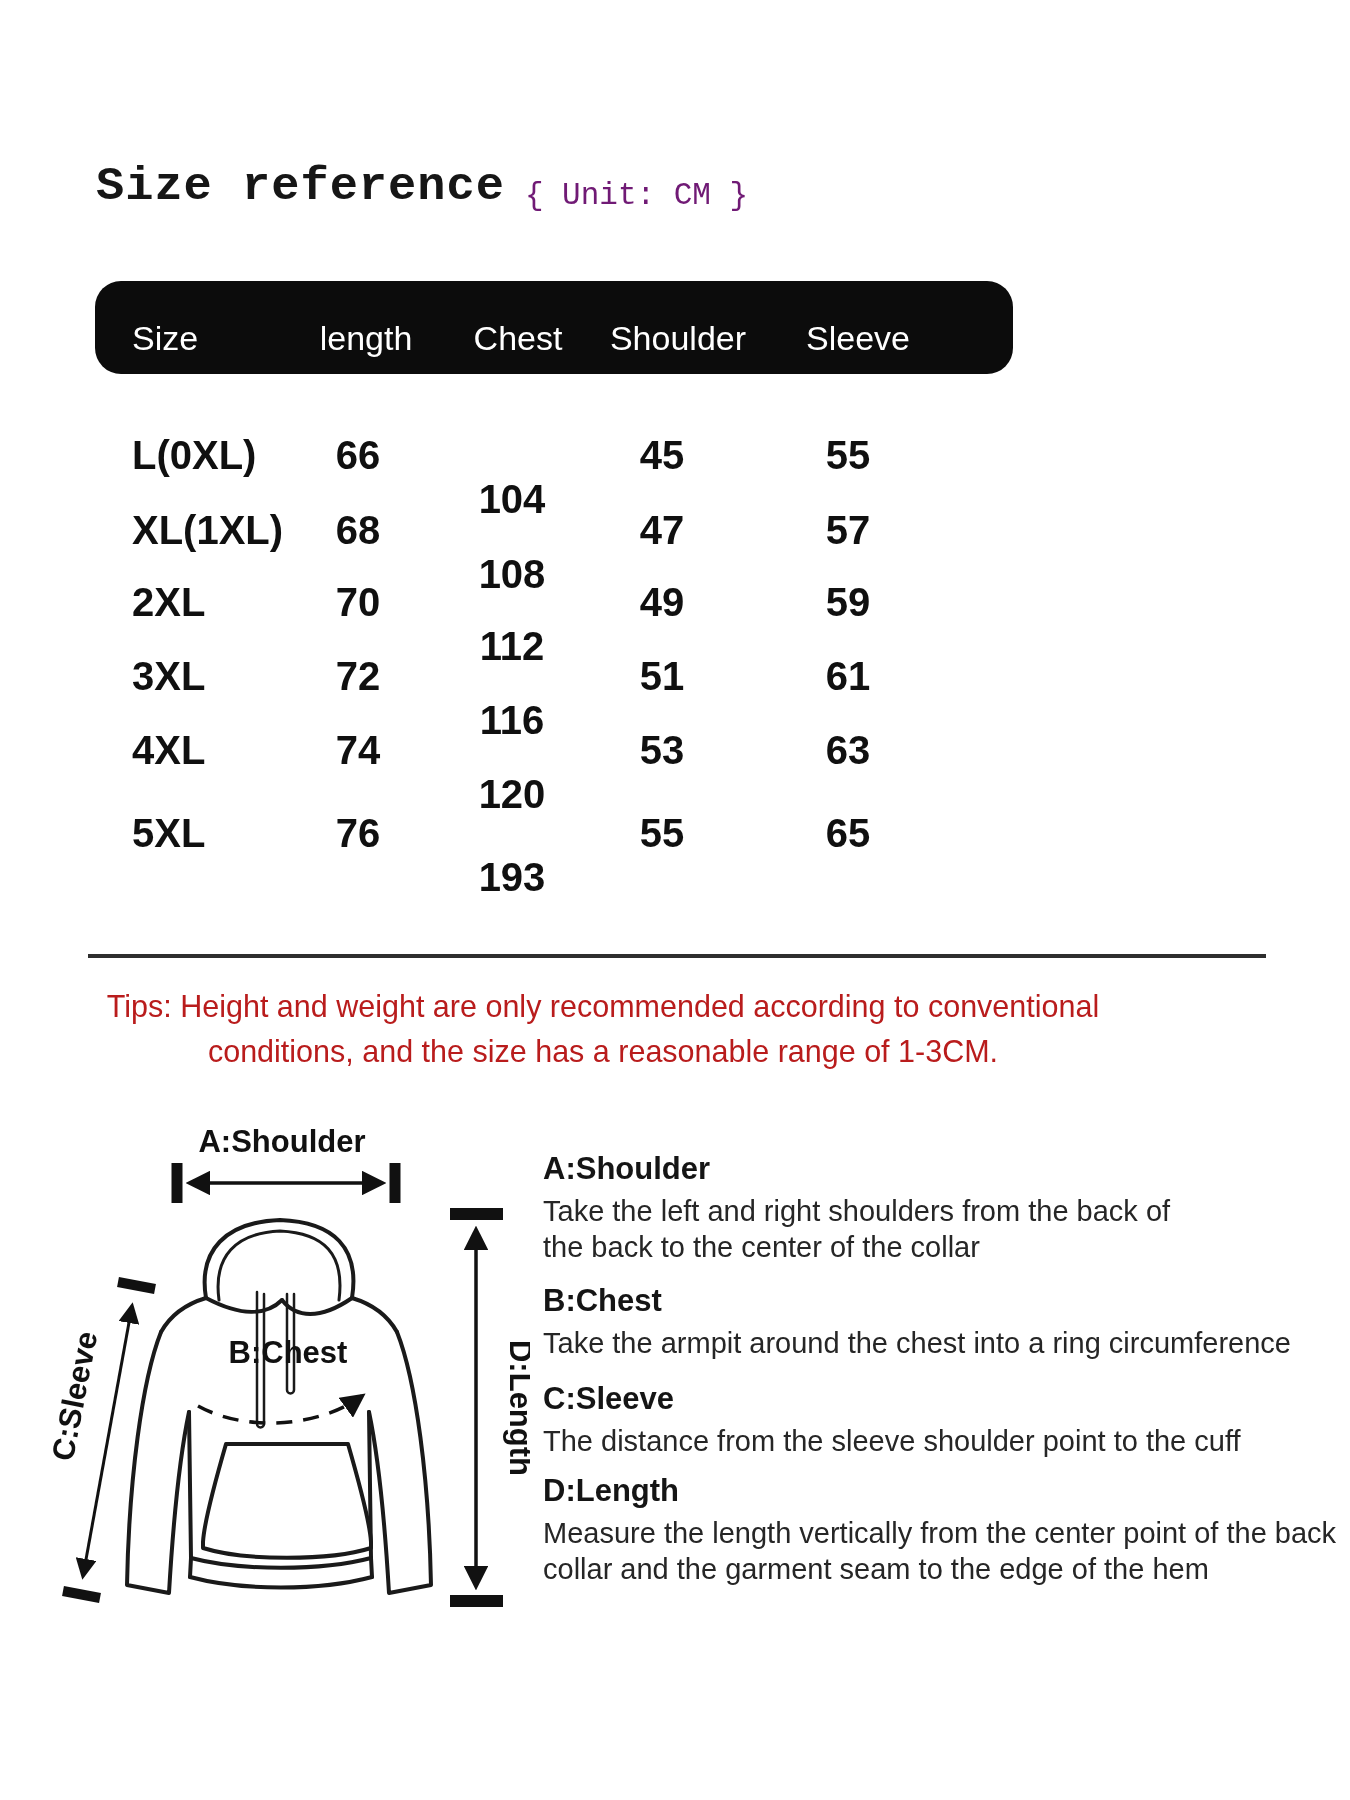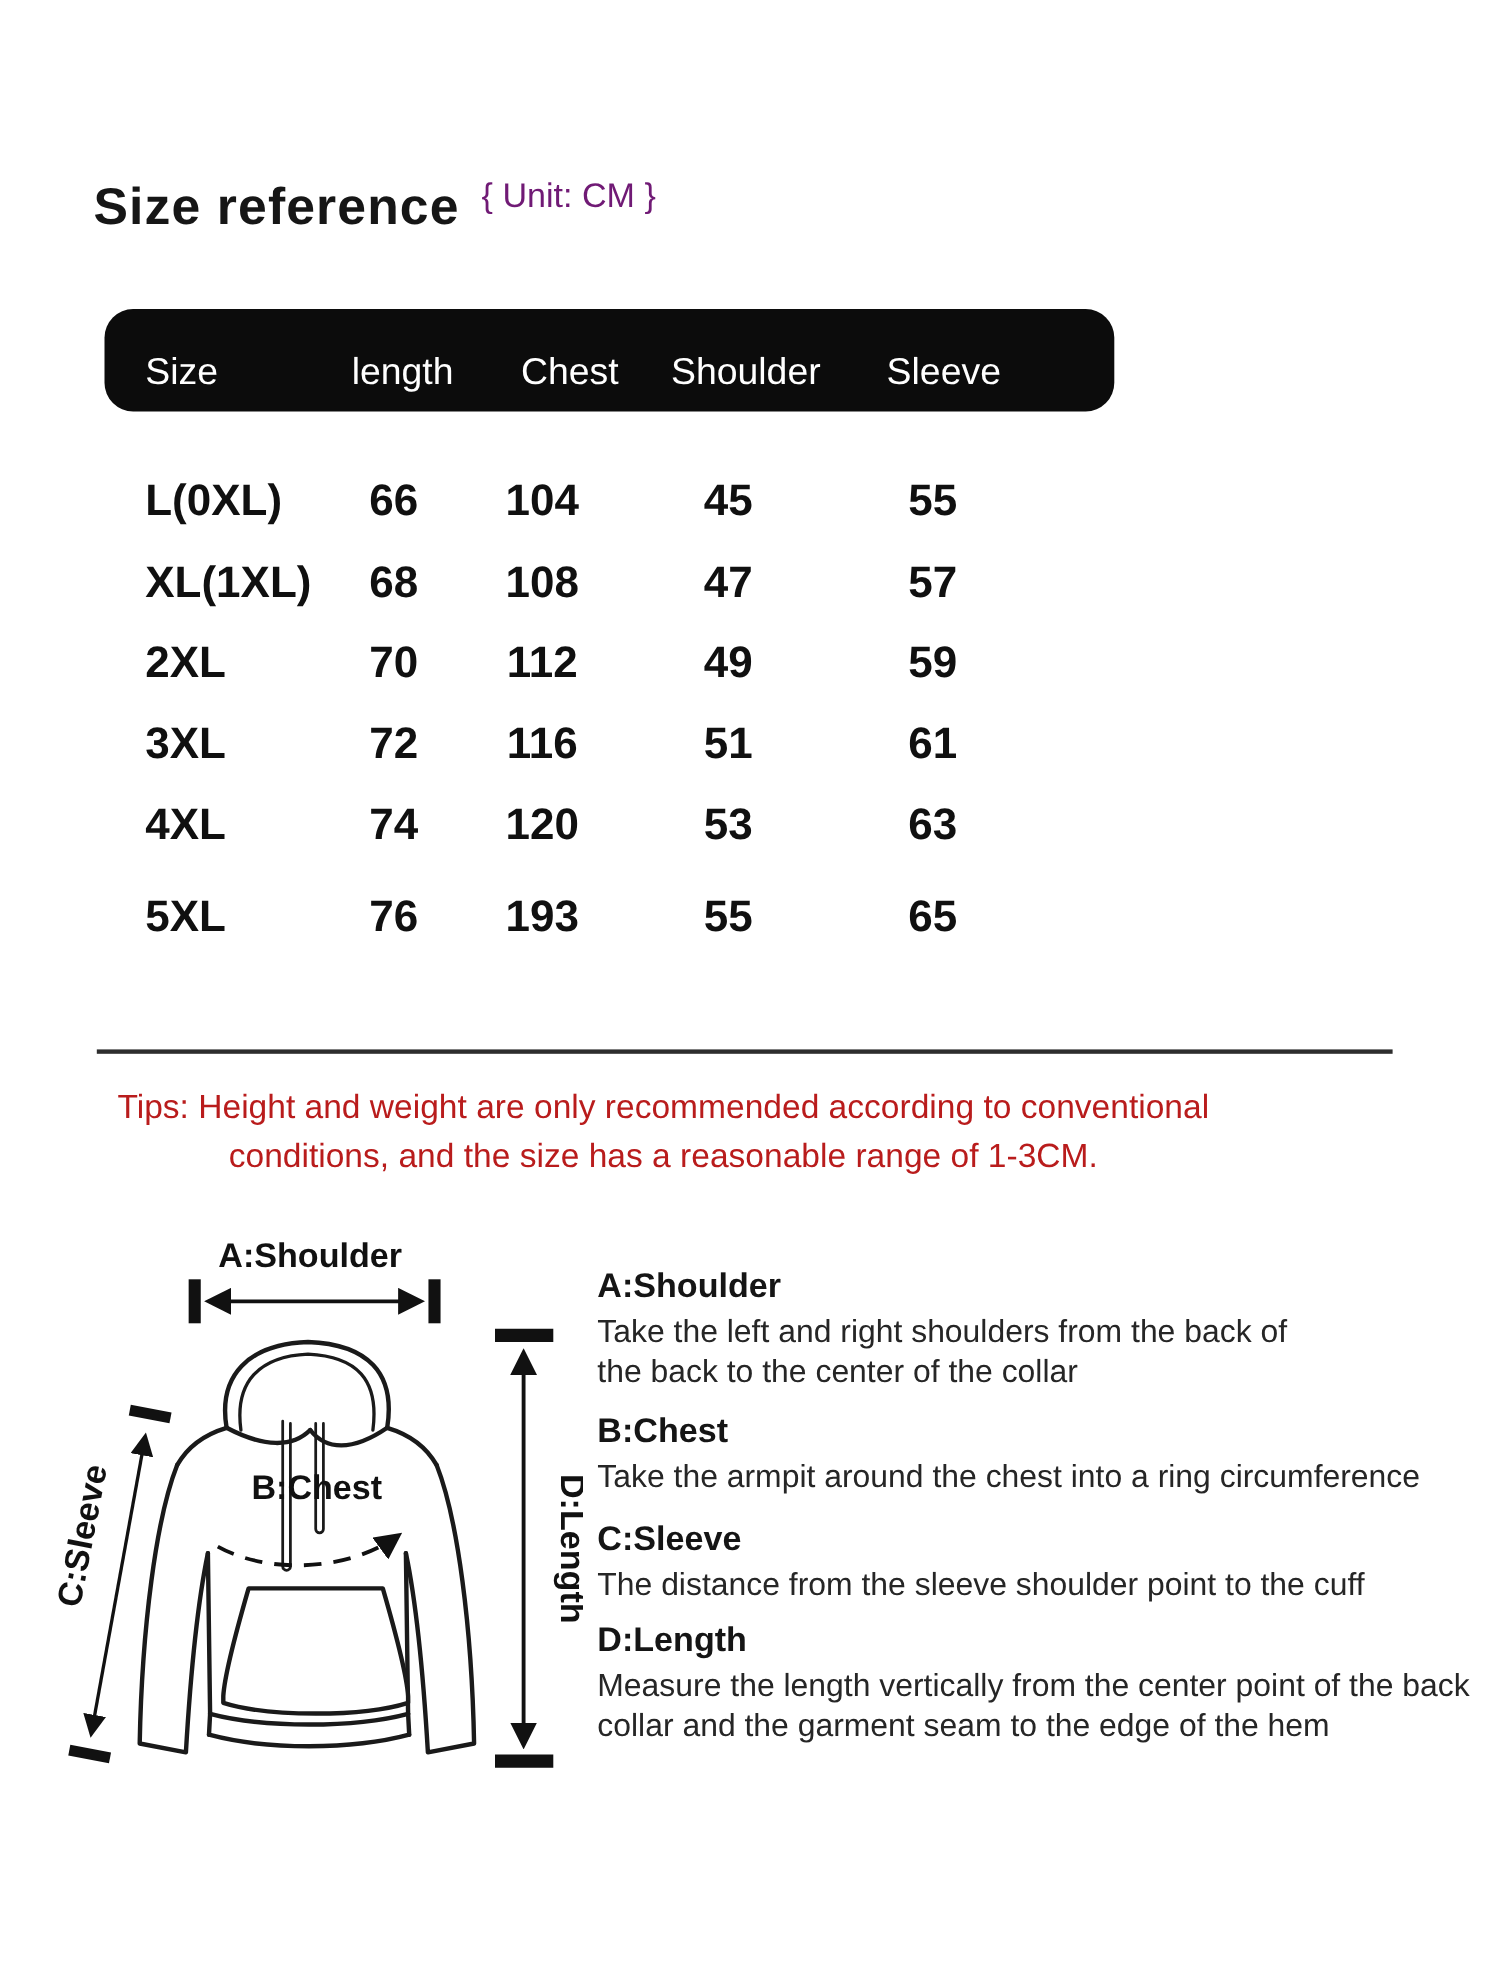--- a/index.html
+++ b/index.html
@@ -1,21 +1,21 @@
 <!DOCTYPE html>
 <html><head>
 <meta charset="utf-8">
 <style>
   html,body{margin:0;padding:0;background:#ffffff;}
   #app{
     position:relative;width:1350px;height:1800px;background:#ffffff;
     font-family:"Liberation Sans", sans-serif;color:#111;overflow:hidden;
   }
   
-  .title-row{position:absolute;left:85px;top:160px;display:flex;align-items:flex-start;gap:20px;}
+  .title-row{position:absolute;left:96px;top:160px;display:flex;align-items:flex-end;gap:20px;font-family:Liberation Mono, monospace;}
   .title{font-size:47px;font-weight:bold;letter-spacing:1px;color:#161616;}
   .unit-note{font-size:31px;font-weight:400;color:#701a75;}
   
   .header-bar{
     position:absolute;left:95px;top:281px;width:918px;height:93px;
     background:#0c0c0c;border-radius:26px;
   }
   .header-bar span{
     position:absolute;top:37px;height:40px;line-height:40px;
     color:#ffffff;font-size:34px;font-weight:500;
@@ -23,21 +23,21 @@
   .hc0{left:37px;}
   .hc1{left:196px;width:150px;text-align:center;}
   .hc2{left:348px;width:150px;text-align:center;}
   .hc3{left:508px;width:150px;text-align:center;}
   .hc4{left:688px;width:150px;text-align:center;}
   
   .trow{position:absolute;left:0;width:1350px;height:46px;font-size:40px;font-weight:bold;line-height:46px;color:#101010;}
   .trow .c0{position:absolute;left:132px;}
   .trow .cell{position:absolute;width:150px;text-align:center;}
   .trow .c1{left:283px;}
-  .trow .c2{left:418px;}
+  .trow .c2{left:437px;margin-top:44px;}
   .trow .c3{left:587px;}
   .trow .c4{left:773px;}
   .r0{top:432px;} .r1{top:507px;} .r2{top:579px;} .r3{top:653px;} .r4{top:727px;} .r5{top:810px;padding-left:28px;}
   
   .divider{position:absolute;left:88px;top:954px;width:1178px;height:4px;background:#2e2e2e;}
   .tips{position:absolute;left:78px;top:984px;width:1050px;text-align:center;
         font-size:30.5px;line-height:45px;color:#b91c1c;}
   
   .legend-item{position:absolute;left:543px;width:807px;}
   .li-a{top:1150px;} .li-b{top:1282px;} .li-c{top:1380px;} .li-d{top:1472px;}

